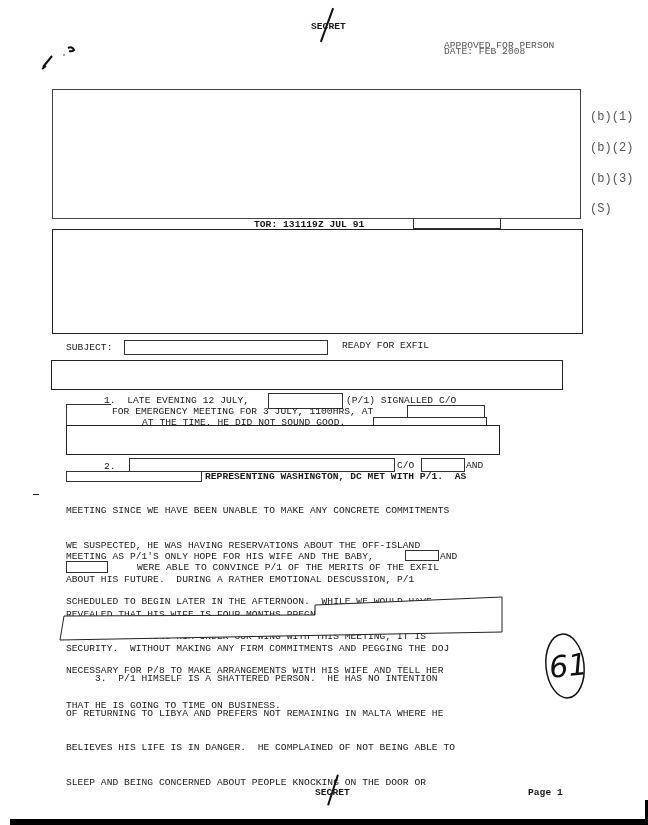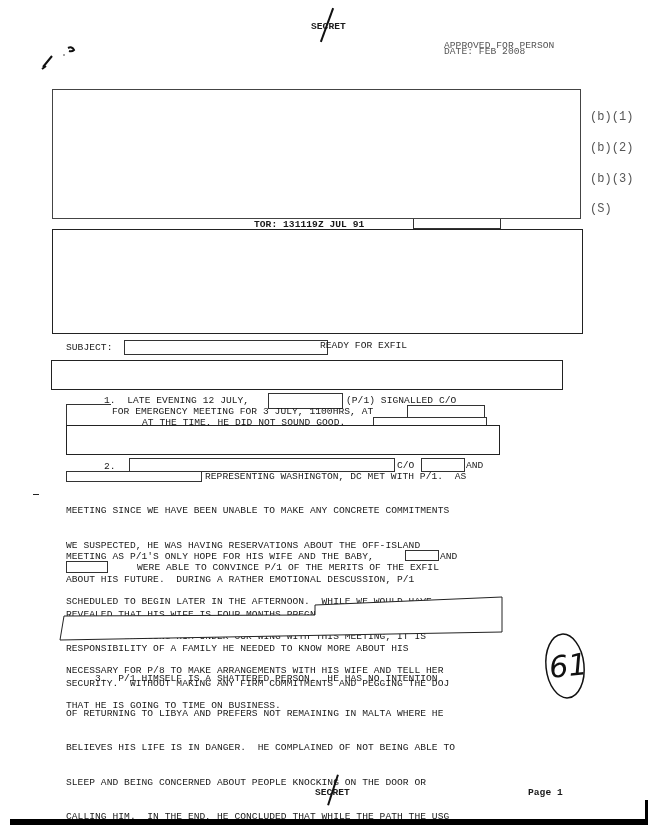--- a/index.html
+++ b/index.html
@@ -40,49 +40,48 @@
 
 <div class="box g" style="left:52px;top:89px;width:529px;height:130px;"></div>
 
 <div class="abs mono" style="left:254px;top:219px;font-weight:bold;">TOR: 131119Z JUL 91</div>
 <div class="redact" style="left:413px;top:219px;width:88px;height:10px;border-top:none;"></div>
 
 <div class="box" style="left:52px;top:229px;width:531px;height:105px;"></div>
 
 <div class="abs mono" style="left:66px;top:342px;">SUBJECT:</div>
 <div class="redact" style="left:124px;top:340px;width:204px;height:15px;"></div>
-<div class="abs mono" style="left:320px;top:340px;">READY FOR EXFIL</div>
+<div class="abs mono" style="left:342px;top:340px;">READY FOR EXFIL</div>
 
 <div class="box" style="left:51px;top:360px;width:512px;height:30px;"></div>
 
 <div class="abs mono" style="left:104px;top:395px;">1.  LATE EVENING 12 JULY,</div>
 <div class="redact" style="left:268px;top:393px;width:75px;height:16px;"></div>
 <div class="abs mono" style="left:346px;top:395px;">(P/1) SIGNALLED C/O</div>
 <div class="abs mono" style="left:112px;top:406px;">FOR EMERGENCY MEETING FOR 3 JULY, 1100HRS, AT</div>
 <div class="redact" style="left:407px;top:405px;width:78px;height:14px;"></div>
 <div class="abs mono" style="left:142px;top:417px;">AT THE TIME, HE DID NOT SOUND GOOD.</div>
 <div class="redact" style="left:373px;top:417px;width:114px;height:10px;"></div>
 
 <div class="redact" style="left:66px;top:404px;width:45px;height:22px;border-right:none;border-bottom:none;"></div>
 <div class="box" style="left:66px;top:425px;width:434px;height:30px;"></div>
 
 <div class="abs mono" style="left:104px;top:461px;">2.</div>
 <div class="redact" style="left:129px;top:458px;width:266px;height:14px;"></div>
 <div class="abs mono" style="left:397px;top:460px;">C/O</div>
 <div class="redact" style="left:421px;top:458px;width:44px;height:14px;"></div>
 <div class="abs mono" style="left:466px;top:460px;">AND</div>
 <div class="redact" style="left:66px;top:471px;width:136px;height:11px;"></div>
-<div class="abs mono" style="left:205px;top:471px;">REPRESENTING WASHINGTON, DC MET WITH P/1.  AS</div>
+<div class="abs mono" style="left:205px;top:471px;font-weight:bold;">REPRESENTING WASHINGTON, DC MET WITH P/1.  AS</div>
 
 <div class="abs mono" style="left:66px;top:482px;">
   <div>MEETING SINCE WE HAVE BEEN UNABLE TO MAKE ANY CONCRETE COMMITMENTS</div>
   <div>WE SUSPECTED, HE WAS HAVING RESERVATIONS ABOUT THE OFF-ISLAND</div>
   <div>ABOUT HIS FUTURE.  DURING A RATHER EMOTIONAL DESCUSSION, P/1</div>
   <div>REVEALED THAT HIS WIFE IS FOUR MONTHS PREGNANT AND WITH THE ADDED</div>
-  <div>RESPONSIBILITY OF A FAMILY HE NEEDED TO KNOW MORE ABOUT HIS</div>
   <div>SECURITY.  WITHOUT MAKING ANY FIRM COMMITMENTS AND PEGGING THE DOJ</div>
 </div>
 <div class="abs mono" style="left:66px;top:551px;">MEETING AS P/1'S ONLY HOPE FOR HIS WIFE AND THE BABY,</div>
 <div class="redact" style="left:405px;top:550px;width:34px;height:11px;"></div>
 <div class="abs mono" style="left:440px;top:551px;">AND</div>
 <div class="redact" style="left:66px;top:561px;width:42px;height:12px;"></div>
 <div class="abs mono" style="left:112px;top:562px;padding-left:25px;">WERE ABLE TO CONVINCE P/1 OF THE MERITS OF THE EXFIL</div>
 <div class="abs mono" style="left:66px;top:573px;">
   <div>SCHEDULED TO BEGIN LATER IN THE AFTERNOON.  WHILE WE WOULD HAVE</div>
   <div>PREFERRED BRINGING HIM UNDER OUR WING WITH THIS MEETING, IT IS</div>
@@ -92,21 +91,20 @@
 
 <svg class="abs" style="left:58px;top:596px;" width="450" height="46">
   <polygon points="257,9 444,1 444,36 2,44 6,20 257,19" fill="#fff" stroke="#222" stroke-width="1"></polygon>
 </svg>
 
 <div class="abs mono" style="left:66px;top:650px;">
   <div>     3.  P/1 HIMSELF IS A SHATTERED PERSON.  HE HAS NO INTENTION</div>
   <div>OF RETURNING TO LIBYA AND PREFERS NOT REMAINING IN MALTA WHERE HE</div>
   <div>BELIEVES HIS LIFE IS IN DANGER.  HE COMPLAINED OF NOT BEING ABLE TO</div>
   <div>SLEEP AND BEING CONCERNED ABOUT PEOPLE KNOCKING ON THE DOOR OR</div>
-  <div>CALLING HIM.  IN THE END, HE CONCLUDED THAT WHILE THE PATH THE USG</div>
   
 </div>
 
 <svg class="abs" style="left:543px;top:630px;" width="46" height="72">
   <ellipse cx="22" cy="36" rx="19" ry="32" fill="none" stroke="#111" stroke-width="1.5" transform="rotate(-6 22 36)"></ellipse>
 </svg>
 <div class="abs" style="left:549px;top:648px;font-family:'DejaVu Sans', sans-serif;font-size:30px;font-style:italic;font-weight:300;color:#111;transform:rotate(-6deg);">61</div>
 
 <div class="line" style="left:33px;top:494px;width:6px;"></div>
 

